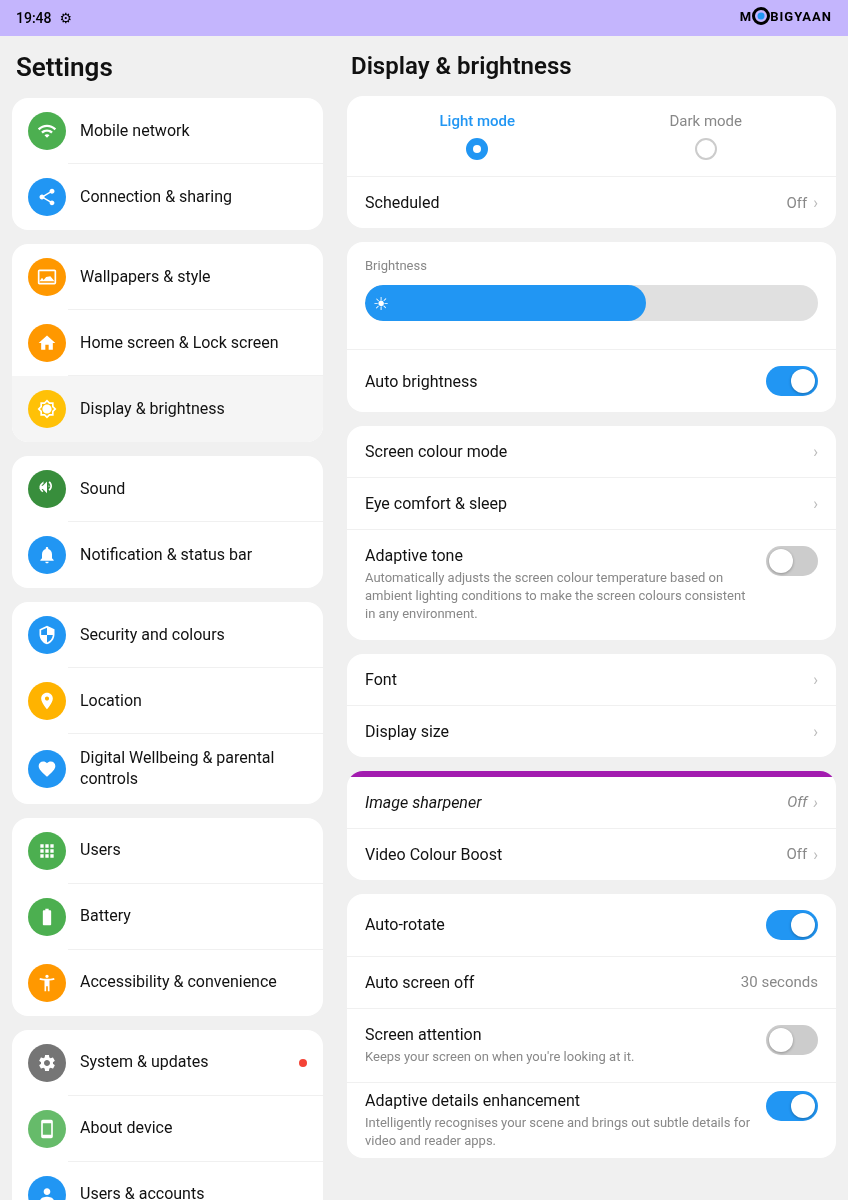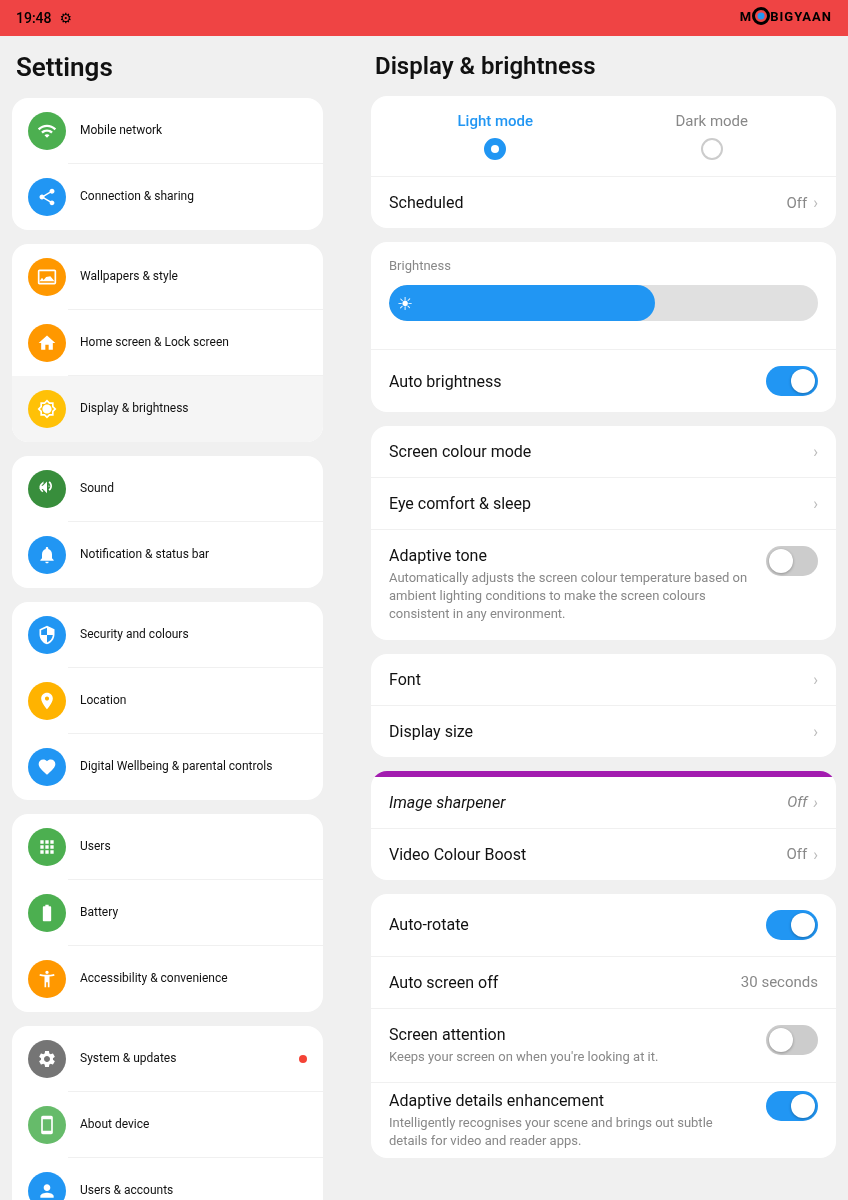--- a/index.html
+++ b/index.html
@@ -12,21 +12,21 @@
       display: flex;
       flex-direction: column;
     }
 
     
     .status-bar {
       display: flex;
       justify-content: space-between;
       align-items: center;
       padding: 8px 16px;
-      background: #ef4444;
+      background: #c4b5fd;
       height: 36px;
       gap: 22px;
     }
     .status-left {
       display: flex;
       align-items: center;
       gap: 8px;
       font-size: 14px;
       font-weight: 500;
     }
@@ -56,21 +56,20 @@
       top: 50%;
       left: 50%;
       transform: translate(-50%, -50%);
     }
 
     
     .main-layout {
       display: flex;
       flex: 1;
       overflow: hidden;
-      gap: 24px;
     }
 
     
     .sidebar {
       width: 335px;
       background: #f0f0f0;
       overflow-y: auto;
       padding: 8px 12px;
       flex-shrink: 0;
     }
@@ -120,21 +119,21 @@
     .icon-green { background: #4CAF50; }
     .icon-blue { background: #2196F3; }
     .icon-orange { background: #FF9800; }
     .icon-yellow { background: #FFC107; }
     .icon-dark-green { background: #388E3C; }
     .icon-gray { background: #757575; }
     .icon-light-green { background: #66BB6A; }
     .icon-amber { background: #FFB300; }
 
     .settings-label {
-      font-size: 12px;
+      font-size: 16px;
       color: #111;
       line-height: 1.3;
     }
 
     .notification-dot {
       width: 8px;
       height: 8px;
       background: #F44336;
       border-radius: 50%;
       margin-left: auto;

